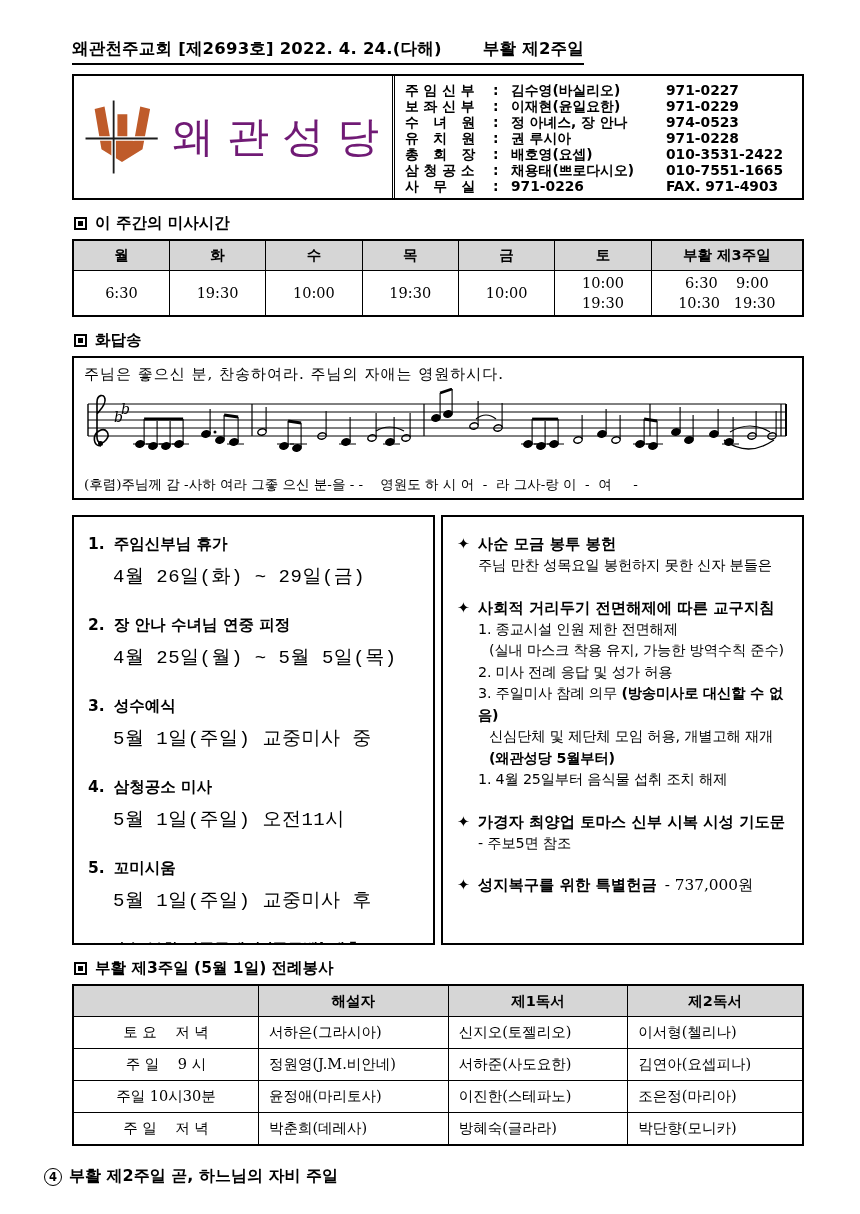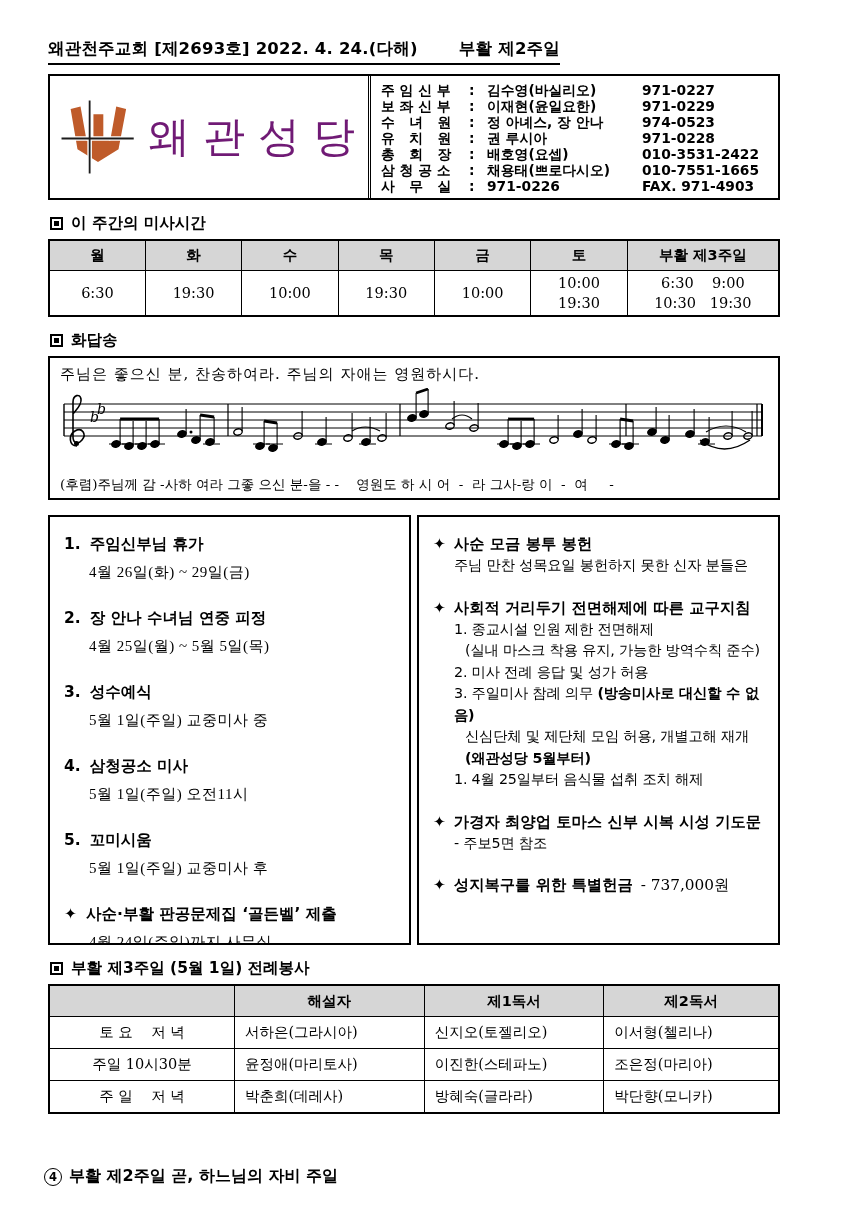--- a/index.html
+++ b/index.html
@@ -1,18 +1,18 @@
 <!DOCTYPE html>
 <html><head>
 <meta charset="utf-8">
 <style>
   html,body{margin:0;padding:0;background:#9a9a9a;}
   .sheet{position:relative;width:860px;height:1214px;background:#ffffff;margin:0 auto;
          font-family:"DejaVu Sans","Liberation Sans",sans-serif;color:#000;overflow:hidden;}
-  .content{position:absolute;left:48px;top:38px;width:732px;}
+  .content{position:absolute;left:72px;top:38px;width:732px;}
 
   
   .doc-header{display:flex;justify-content:space-between;width:512px;
               border-bottom:2px solid #000;padding-bottom:3px;
               font-weight:bold;font-size:16.5px;letter-spacing:0.2px;}
 
   
   .info-box{margin-top:9px;border:2px solid #000;display:flex;height:126px;box-sizing:border-box;}
   .logo-area{width:318px;display:flex;align-items:center;padding-left:10px;box-sizing:border-box;}
   .logo-text{font-size:42px;letter-spacing:13px;color:#701a75;margin-left:12px;white-space:nowrap;}
@@ -44,21 +44,21 @@
   .music{margin-top:4px;display:block;}
   .lyrics{font-family:"DejaVu Serif","Liberation Serif",serif;font-size:13.5px;white-space:pre;
           overflow:hidden;margin-top:2px;}
 
   
   .ann-row{display:flex;gap:6px;margin-top:15px;height:430px;}
   .ann-box{border:2px solid #000;width:50%;padding:17px 12px 10px 14px;box-sizing:border-box;overflow:hidden;}
   .ann-item{margin-bottom:26px;}
   .ann-title{font-weight:bold;font-size:15.5px;display:flex;gap:9px;line-height:21px;}
   .ann-marker{flex:0 0 auto;}
-  .ann-detail{font-family:Liberation Serif, serif;font-size:15px;
+  .ann-detail{font-family:Liberation Mono, monospace;font-size:19px;
               margin:8px 0 0 25px;letter-spacing:0.5px;}
   .r-item{margin-bottom:21px;}
   .r-title{font-weight:bold;font-size:15.3px;display:flex;gap:8px;line-height:21px;}
   .r-suffix{font-weight:normal;font-family:"DejaVu Serif","Liberation Serif",serif;}
   .r-line{font-size:14.3px;margin-left:21px;line-height:21.5px;letter-spacing:-0.2px;}
   .r-line.ind1{margin-left:32px;}
   .bold{font-weight:bold;}
 
   
   .lit-table th{background:#d6d6d6;font-size:14.5px;height:28px;font-weight:bold;}
@@ -401,20 +401,26 @@
           </tr>
         </thead>
       <tbody id="lit-body">
           <tr class="lit-row">
             <td class="lit-day">토 요    저 녁</td>
             <td class="lit-name">서하은(그라시아)</td>
             <td class="lit-name">신지오(토젤리오)</td>
             <td class="lit-name">이서형(첼리나)</td>
           </tr>
           <tr class="lit-row">
+            <td class="lit-day">주 일    9 시</td>
+            <td class="lit-name">정원영(J.M.비안네)</td>
+            <td class="lit-name">서하준(사도요한)</td>
+            <td class="lit-name">김연아(요셉피나)</td>
+          </tr>
+          <tr class="lit-row">
             <td class="lit-day">주일 10시30분</td>
             <td class="lit-name">윤정애(마리토사)</td>
             <td class="lit-name">이진한(스테파노)</td>
             <td class="lit-name">조은정(마리아)</td>
           </tr>
           <tr class="lit-row">
             <td class="lit-day">주 일    저 녁</td>
             <td class="lit-name">박춘희(데레사)</td>
             <td class="lit-name">방혜숙(글라라)</td>
             <td class="lit-name">박단향(모니카)</td>

